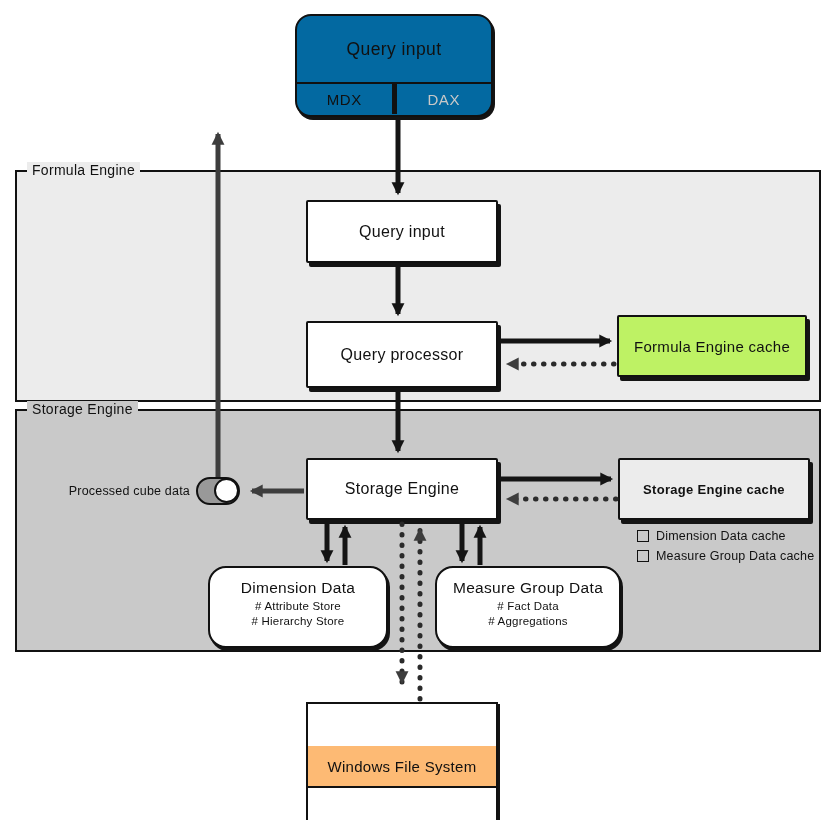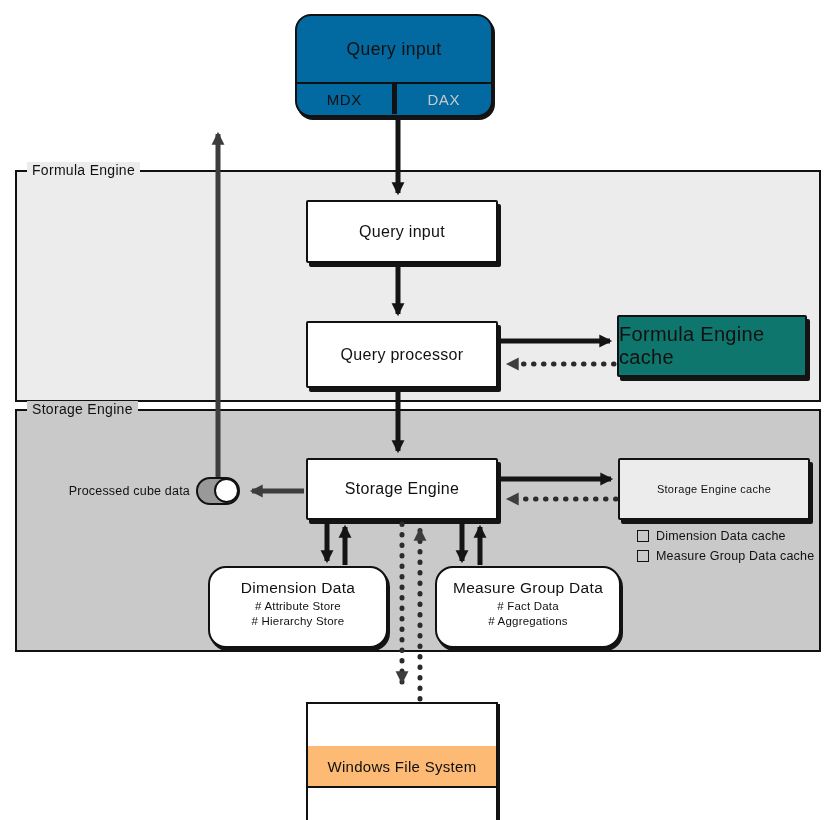--- a/index.html
+++ b/index.html
@@ -35,25 +35,25 @@
   #query-input-title{height:66px;display:flex;align-items:center;justify-content:center;
                      font-size:17.5px;letter-spacing:.4px;}
   #query-input-tabs{height:32px;border-top:2.5px solid #111;display:flex;}
   .qi-tab{flex:1;display:flex;align-items:center;justify-content:center;font-size:15px;letter-spacing:.6px;}
   #tab-divider{width:5px;background:#111;}
   .tab-inactive{color:#c8c8c8;}
 
   
   #query-parser{left:306px;top:200px;width:192px;height:63px;}
   #query-processor{left:306px;top:321px;width:192px;height:67px;}
-  #fe-cache{left:617px;top:315px;width:190px;height:62px;background:#0f766e;font-size:20px;}
+  #fe-cache{left:617px;top:315px;width:190px;height:62px;background:#bef264;font-size:15px;}
 
   
   #se-box{left:306px;top:458px;width:192px;height:62px;}
-  #se-cache{left:618px;top:458px;width:192px;height:62px;background:#ececec;font-size:11px;}
+  #se-cache{left:618px;top:458px;width:192px;height:62px;background:#ececec;font-size:13px;font-weight:bold;}
 
   .checkbox-row{position:absolute;display:flex;align-items:center;gap:7px;}
   #cache-check-1{left:637px;top:529px;justify-content:center;}
   #cache-check-2{left:637px;top:549px;}
   .checkbox{width:12px;height:12px;border:1.8px solid #111;background:transparent;flex:none;}
   .checkbox-label{font-size:12.5px;letter-spacing:.2px;}
 
   #processed-cube-label{position:absolute;left:52px;top:484px;width:138px;text-align:right;
                         font-size:12.5px;letter-spacing:.2px;}
   #cube-toggle{position:absolute;left:196px;top:477px;width:44px;height:28px;border:2.5px solid #111;

